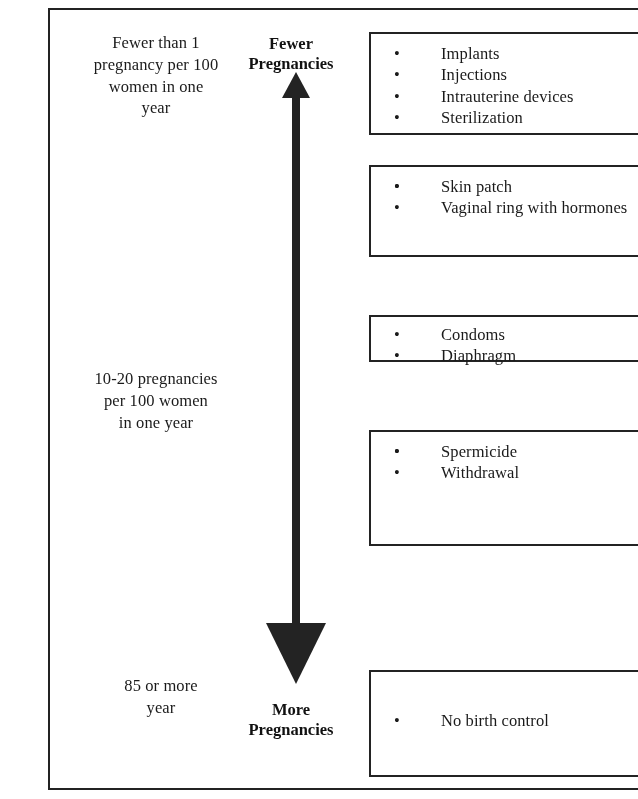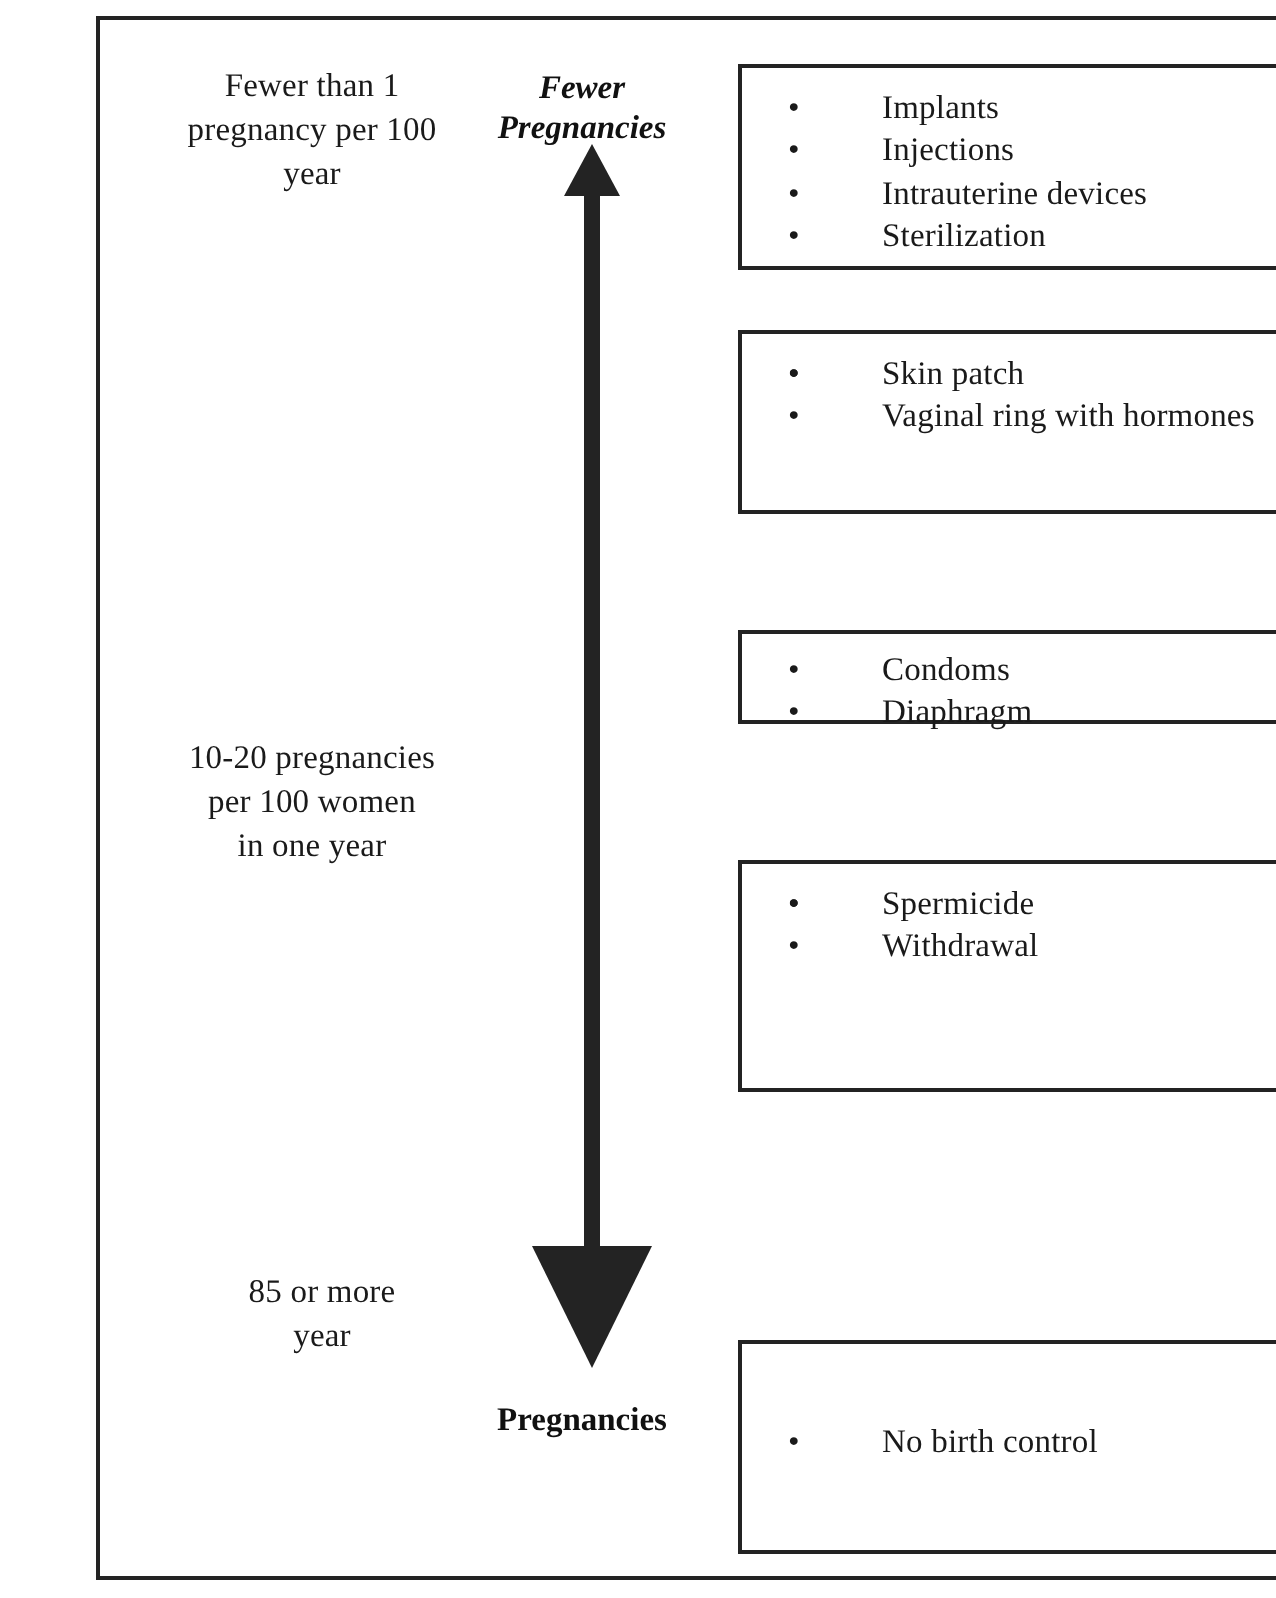--- a/index.html
+++ b/index.html
@@ -32,33 +32,33 @@
   .rate-label {
     position: absolute;
     text-align: center;
     font-size: 16.5px;
     line-height: 1.32;
     color: #1a1a1a;
     letter-spacing: 0.1px;
   }
   #rate-top    { left: 6px;  top: 22px;  width: 200px; }
   #rate-middle { left: 6px;  top: 358px; width: 200px; }
-  #rate-bottom { left: 6px;  top: 625px; width: 210px; }
+  #rate-bottom { left: 6px;  top: 665px; width: 210px; }
 
   
   .axis-heading {
     position: absolute;
     text-align: center;
     font-size: 16.5px;
     font-weight: bold;
     line-height: 1.22;
     color: #111111;
     width: 150px;
   }
-  #heading-fewer { left: 166px; top: 24px; font-style: italic; }
+  #heading-fewer { left: 166px; top: 24px; }
   #heading-more  { left: 166px; top: 690px; }
 
   #arrow-svg {
     position: absolute;
     left: 206px;
     top: 62px;
     width: 96px;
     height: 612px;
     overflow: visible;
   }
@@ -102,20 +102,21 @@
   #box-none             { top: 660px; height: 107px; padding-top: 38px; }
 </style>
 </head>
 <body>
 
 <div id="figure">
 
   <div id="rate-top" class="rate-label">
     <div>Fewer than 1</div>
     <div>pregnancy per 100</div>
+    <div>women in one</div>
     <div>year</div>
   </div>
 
   <div id="rate-middle" class="rate-label">
     <div>10-20 pregnancies</div>
     <div>per 100 women</div>
     <div>in one year</div>
   </div>
 
   <div id="rate-bottom" class="rate-label">
@@ -131,20 +132,21 @@
   <svg id="arrow-svg" viewBox="0 0 96 612">
 
     <rect x="36" y="14" width="8" height="572" fill="#232323"></rect>
 
     <polygon points="40,0 54,26 26,26" fill="#232323"></polygon>
 
     <polygon points="40,612 10,551 70,551" fill="#232323"></polygon>
   </svg>
 
   <div id="heading-more" class="axis-heading">
+    <div>More</div>
     <div>Pregnancies</div>
   </div>
 
   <div id="box-most-effective" class="method-box">
     <ul class="method-list">
       <li class="method-item">
         <span class="bullet">•</span>
         <span>Implants</span>
       </li>
       <li class="method-item">

